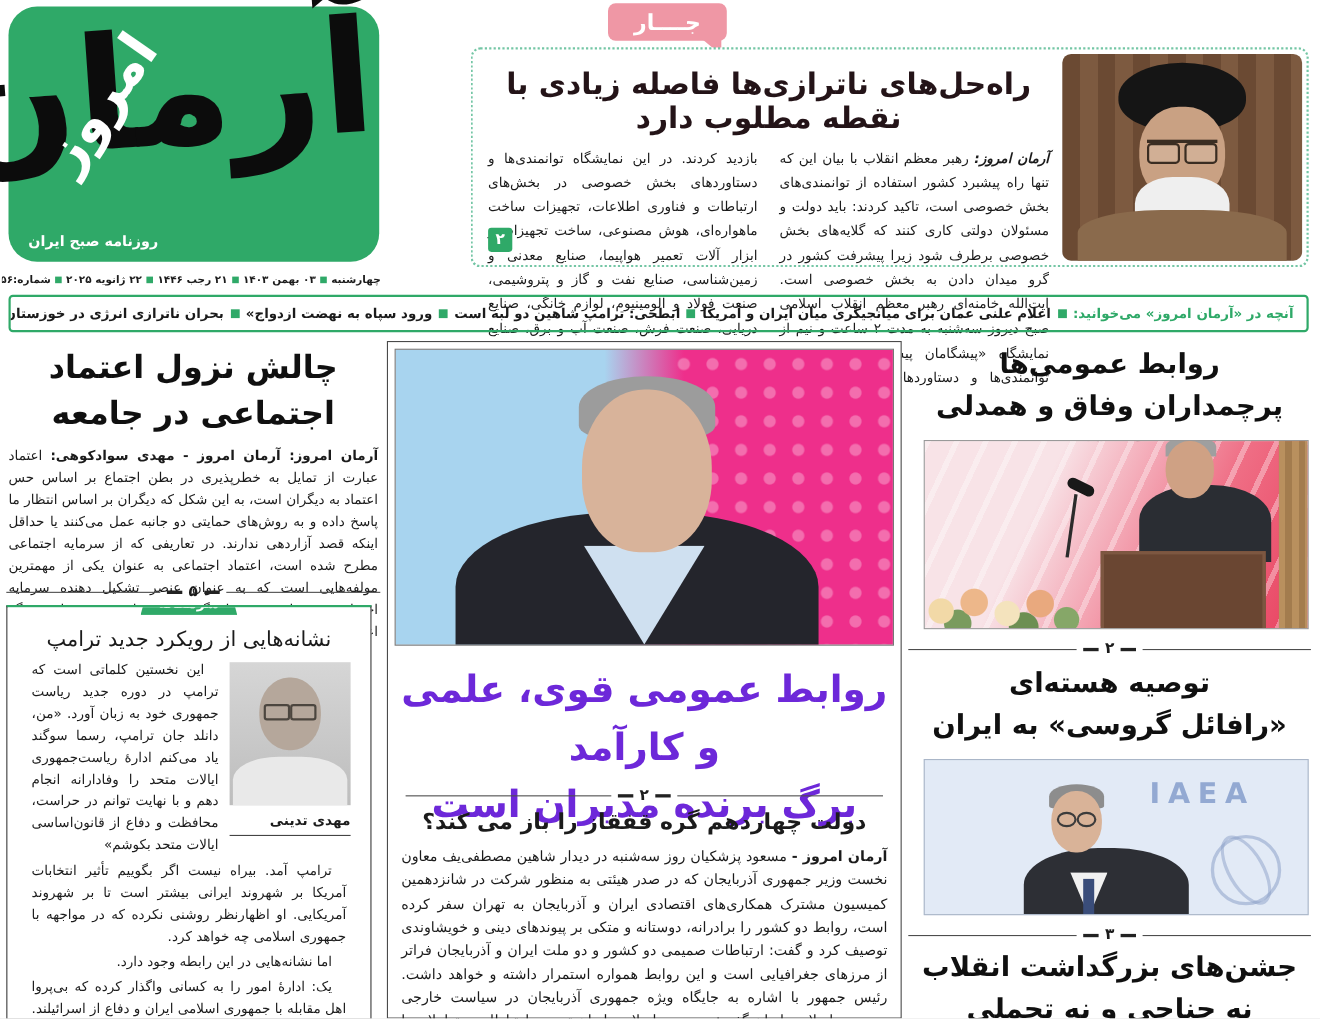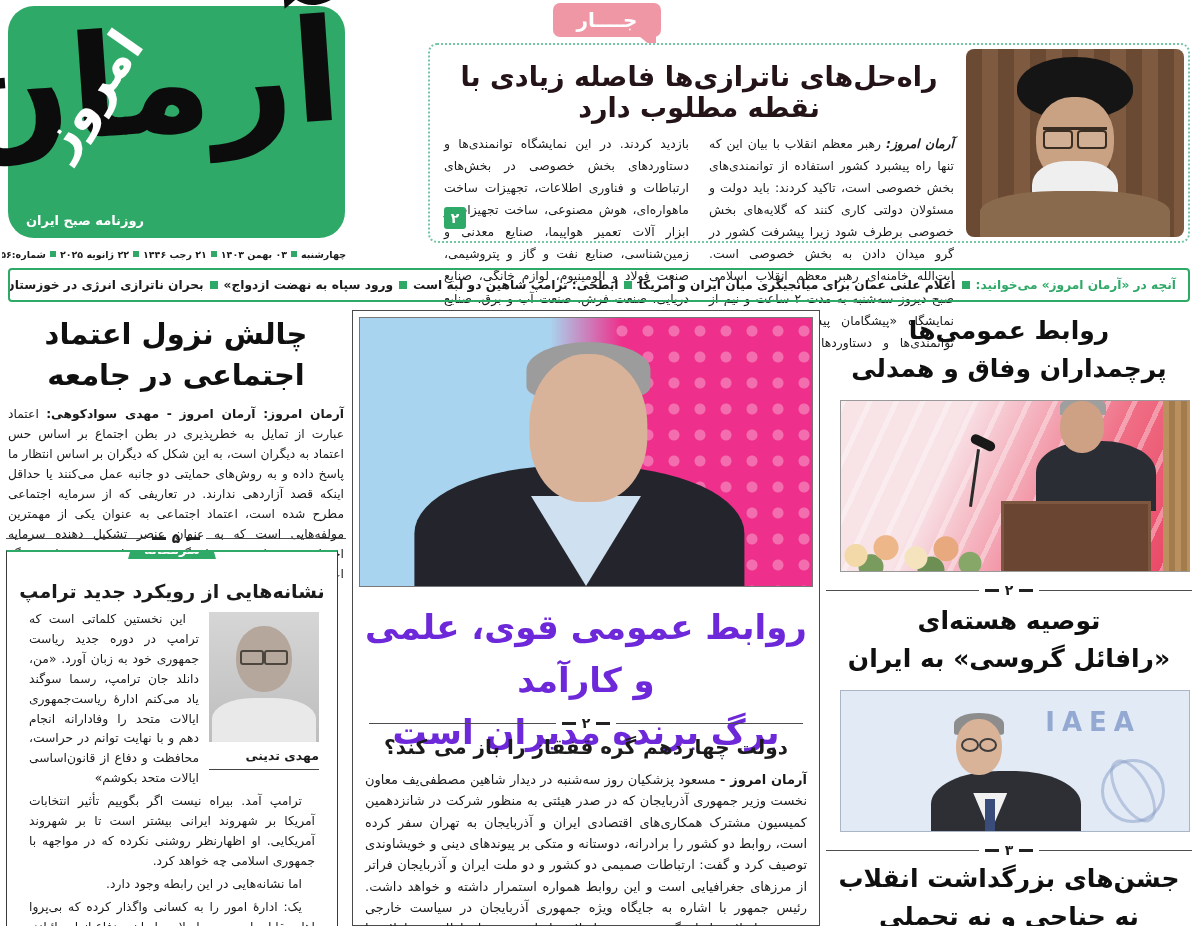--- a/index.html
+++ b/index.html
@@ -49,21 +49,21 @@
   .lc-body .lead{font-weight:bold;}
   .divider{display:flex;align-items:center;gap:6px;}
   .divider .line{flex:1;height:1px;background:#4d4d4d;}
   .divider .dash{width:14px;height:3px;background:#222;}
   .divider .num{font-size:14px;font-weight:bold;}
   .lc-div{position:absolute;top:220px;width:100%;}
   .editorial{position:absolute;top:240px;left:0;width:330px;height:374px;border:1px solid #3a3a3a;border-top:2.5px solid #2fa968;
              overflow:hidden;background:#fff;}
   .ed-tab{position:absolute;top:-12px;left:50%;transform:translateX(-50%);background:#2fa968;color:#fff;
           font-size:13px;font-weight:bold;padding:2px 16px;clip-path:polygon(6% 0,94% 0,100% 100%,0 100%);}
-  .ed-h{margin-top:28px;text-align:center;font-size:19px;font-weight:bold;}
+  .ed-h{margin-top:18px;text-align:center;font-size:19px;font-weight:normal;}
   .ed-content{padding:8px 10px 0;font-size:12.3px;line-height:1.62;text-align:justify;}
   .ed-photo-wrap{float:right;width:110px;margin:2px 8px 4px 10px;}
   .ed-photo{width:110px;height:130px;position:relative;overflow:hidden;background:linear-gradient(180deg,#d6d6d6,#bdbdbd);}
   .td-head{position:absolute;left:50%;top:14px;transform:translateX(-50%);width:56px;height:66px;background:#b5a79b;border-radius:48%;}
   .td-glass{position:absolute;left:50%;top:38px;transform:translateX(-50%);width:48px;height:12px;display:flex;justify-content:space-between;}
   .td-glass i{width:20px;height:11px;border:2px solid #4c463f;border-radius:3px;}
   .td-shirt{position:absolute;left:50%;bottom:-8px;transform:translateX(-50%);width:104px;height:52px;background:#e9e9e9;border-radius:40% 40% 0 0;}
   .ed-author{text-align:right;font-size:12.5px;font-weight:bold;border-bottom:1px solid #444;padding:4px 0 3px;}
   .ed-content p{margin:0 12px 3px;text-indent:13px;}
   .center-box{position:absolute;left:352px;top:310px;width:468px;height:616px;border:1px solid #4a4a4a;box-sizing:border-box;background:#fff;}

